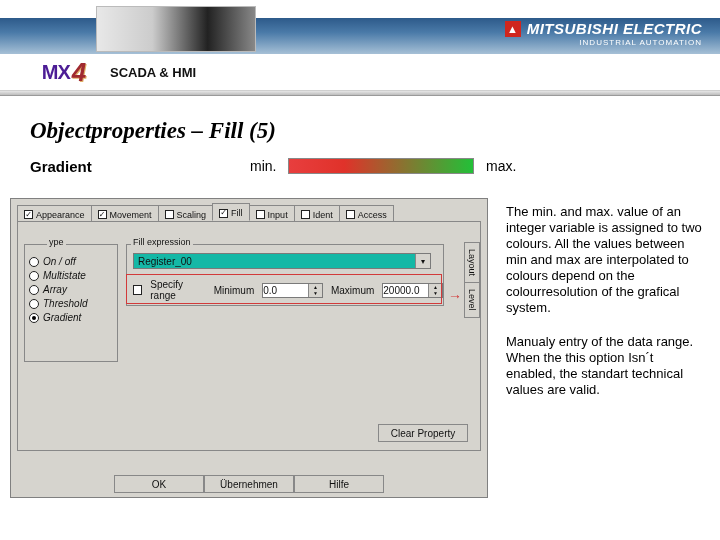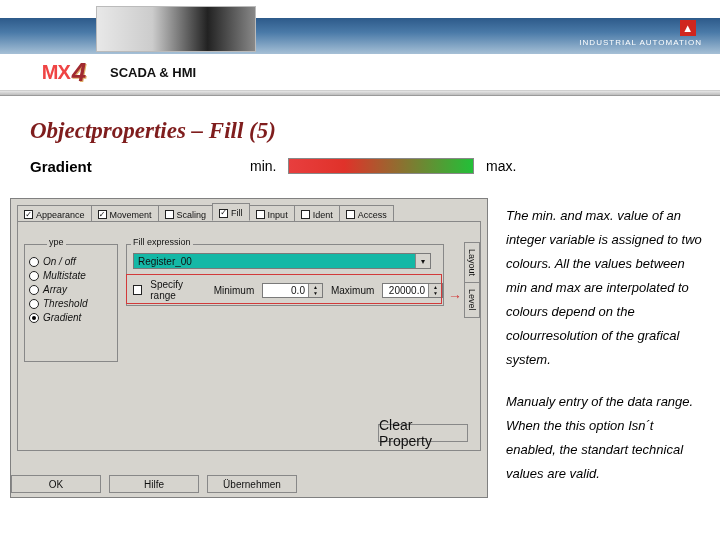--- a/index.html
+++ b/index.html
@@ -10,27 +10,27 @@
     background: linear-gradient(#2d5a8a, #4a7aa8 40%, #a6c0d6); }
   .brand { position:absolute; right:18px; top:20px; font-family:Arial,sans-serif; font-weight:bold; font-style:italic; font-size:15px; color:#fff; letter-spacing:0.5px; display:flex; align-items:center; }
   .brand-logo { width:16px; height:16px; background:#d0261e; color:#fff; font-weight:bold; margin-right:6px; display:inline-flex; align-items:center; justify-content:center; font-size:11px; font-style:normal; }
   .brand-sub { position:absolute; right:18px; top:38px; font-size:8px; color:#fff; letter-spacing:1px; }
 
   .product-photo { position:absolute; left:96px; top:6px; width:160px; height:46px; background:linear-gradient(90deg,#e8e8e8,#ccc,#222 70%,#888); border:1px solid #bbb; }
 
   .subhdr { position:absolute; top:60px; left:0; right:0; height:38px; }
   .subhdr-left { position:absolute; left:24px; top:-6px; display:flex; align-items:center; }
   .mx4 { width:80px; height:36px; display:flex; align-items:center; justify-content:center; font-family:Arial,sans-serif; }
-  .mx4-text { font-size:20px; font-weight:bold; color:#ef4444; letter-spacing:-1px; }
+  .mx4-text { font-size:20px; font-weight:bold; color:#4c1d95; letter-spacing:-1px; }
   .mx4-num { font-size:26px; font-weight:bold; font-style:italic; color:#a02a30; margin-left:2px; text-shadow:1px 1px 0 #e0b068; }
   .scada { font-size:13px; font-weight:bold; color:#111; margin-left:6px; }
   .subhdr-stripe { position:absolute; top:30px; left:0; right:0; height:6px;
     background: linear-gradient(#e6e6e6,#bdbdbd); border-top:1px solid #cfcfcf; border-bottom:1px solid #9a9a9a; }
 
-  .title { position:absolute; left:30px; top:118px; font-family:"Times New Roman",serif; font-size:23px; font-weight:bold; font-style:italic; color:#7f1d1d; }
+  .title { position:absolute; left:30px; top:118px; font-family:"Times New Roman",serif; font-size:23px; font-weight:bold; font-style:italic; color:#000000; }
 
   .row-labels { position:absolute; top:166px; left:30px; right:10px; display:flex; align-items:center; }
   .lbl-gradient { font-size:15px; font-weight:bold; position:absolute; left:0; }
   .lbl-min { font-size:14px; position:absolute; left:220px; }
   .lbl-max { font-size:14px; position:absolute; left:456px; }
   .gradbar { position:absolute; left:258px; width:186px; height:16px; background:linear-gradient(90deg,#e83e3e,#e0322a 30%,#22c038); border:1px solid #888; }
 
   .dialog { position:absolute; left:10px; top:198px; width:478px; height:300px; background:#d6d4ce; border:1px solid #808080; font-family:Tahoma,Arial,sans-serif; font-size:10px; color:#111; }
   .dialog-titlebar { height:18px; background:#bdbdbd; display:flex; align-items:center; padding:0 2px; position:relative; }
   .dialog-titlebar .t { flex:1; font-size:11px; padding-left:4px; color:#222; }
@@ -49,50 +49,51 @@
   .radio { width:10px; height:10px; border:1px solid #222; border-radius:50%; background:#fff; display:inline-flex; align-items:center; justify-content:center; }
   .radio.sel::after { content:""; width:4px; height:4px; border-radius:50%; background:#000; }
 
   .group-fill { position:absolute; left:108px; top:22px; width:318px; height:62px; border:1px solid #888; }
   .group-fill .legend { position:absolute; top:-8px; left:4px; font-size:9px; background:#d6d4ce; padding:0 2px; }
   .combo { position:absolute; left:6px; top:8px; width:298px; height:16px; background:#14b8a6; border:1px solid #7a7a7a; display:flex; align-items:center; font-size:10px; padding-left:4px; }
   .combo .arrow { position:absolute; right:0; top:0; width:15px; height:14px; background:#d6d4ce; border-left:1px solid #888; display:flex; align-items:center; justify-content:center; font-size:8px; }
 
   .range-row { position:absolute; left:6px; top:34px; display:flex; align-items:center; gap:8px; font-size:10px; }
   .chk { width:10px; height:10px; border:1px solid #222; background:#fff; display:inline-flex; align-items:center; justify-content:center; font-size:8px; }
-  .spin { width:65px; height:15px; background:#fff; border:1px solid #7a7a7a; display:inline-flex; align-items:center; justify-content:flex-end; font-size:10px; padding-right:17px; position:relative; }
+  .spin { width:65px; height:15px; background:#fff; border:1px solid #7a7a7a; display:inline-flex; align-items:center; justify-content:flex-start; font-size:10px; padding-right:17px; position:relative; }
   .spin .updn { position:absolute; right:0; top:0; width:14px; height:13px; display:flex; flex-direction:column; }
   .spin .updn div { flex:1; background:#d6d4ce; border-left:1px solid #888; font-size:5px; display:flex; align-items:center; justify-content:center; }
 
   .range-outline { position:absolute; left:108px; top:52px; width:316px; height:30px; border:1px solid #d23a3a; pointer-events:none; }
   .arrow-red { position:absolute; left:430px; top:64px; color:#d23a3a; font-size:14px; font-weight:bold; }
 
   .minmax-row { position:absolute; left:6px; top:156px; display:flex; align-items:center; gap:10px; font-size:10px; }
   .swatch { width:32px; height:15px; border:1px solid #666; display:inline-flex; align-items:center; }
   .swatch .dd { width:13px; height:13px; background:#d6d4ce; border-left:1px solid #888; margin-left:auto; font-size:7px; display:flex; align-items:center; justify-content:center; }
 
   .vtabs { position:absolute; right:0; top:20px; display:flex; flex-direction:column; gap:0; }
   .vtab { writing-mode:vertical-rl; text-orientation:mixed; font-size:9px; padding:6px 2px; border:1px solid #888; background:#d6d4ce; margin-bottom:-1px; }
 
-  .clearbtn { position:absolute; right:12px; bottom:8px; width:90px; height:18px; border:1px solid #888; display:flex; align-items:center; justify-content:center; font-size:14px; background:#d6d4ce; }
-
-  .dlgbtns { position:absolute; left:0; right:0; bottom:4px; display:flex; justify-content:flex-start; gap:8px; }
+  .clearbtn { position:absolute; right:12px; bottom:8px; width:90px; height:18px; border:1px solid #888; display:flex; align-items:center; justify-content:center; font-size:10px; background:#d6d4ce; }
+
+  .dlgbtns { position:absolute; left:0; right:0; bottom:4px; display:flex; justify-content:center; }
   .dlgbtn { width:90px; height:18px; border:1px solid #888; display:flex; align-items:center; justify-content:center; font-size:10px; background:#d6d4ce; }
 
-  .sidetext { position:absolute; left:506px; top:204px; width:200px; font-size:13px; line-height:24px;font-style:italic; }
+  .sidetext { position:absolute; left:506px; top:204px; width:200px; font-size:13px; line-height:16px; }
   .sidetext p { margin:0 0 18px 0; }
 </style>
 </head>
 <body>
 
 <div class="topbar">
   <div class="logo-band"></div>
   <div class="product-photo"></div>
   <div class="brand">
     <span class="brand-logo">▲</span>
+    <span>MITSUBISHI ELECTRIC</span>
   </div>
   <div class="brand-sub">INDUSTRIAL AUTOMATION</div>
 </div>
 
 <div class="subhdr">
   <div class="subhdr-left">
     <div class="mx4">
       <span class="mx4-text">MX</span>
         <span class="mx4-num">4</span>
     </div>
@@ -205,21 +206,21 @@
     <div class="vtabs">
       <div class="vtab">Layout</div>
       <div class="vtab">Level</div>
     </div>
 
     <div class="clearbtn">Clear Property</div>
   </div>
 
   <div class="dlgbtns">
     <div class="dlgbtn">OK</div>
+    <div class="dlgbtn">Übernehmen</div>
     <div class="dlgbtn">Hilfe</div>
-    <div class="dlgbtn">Übernehmen</div>
   </div>
 </div>
 
 <div class="sidetext">
   <p>The min. and max. value of an integer variable is assigned to two colours. All the values between min and max are interpolated to colours depend on the colourresolution of the grafical system.</p>
   <p>Manualy entry of the data range. When the this option Isn´t enabled, the standart technical values are valid.</p>
 </div>
 
 </body></html>

